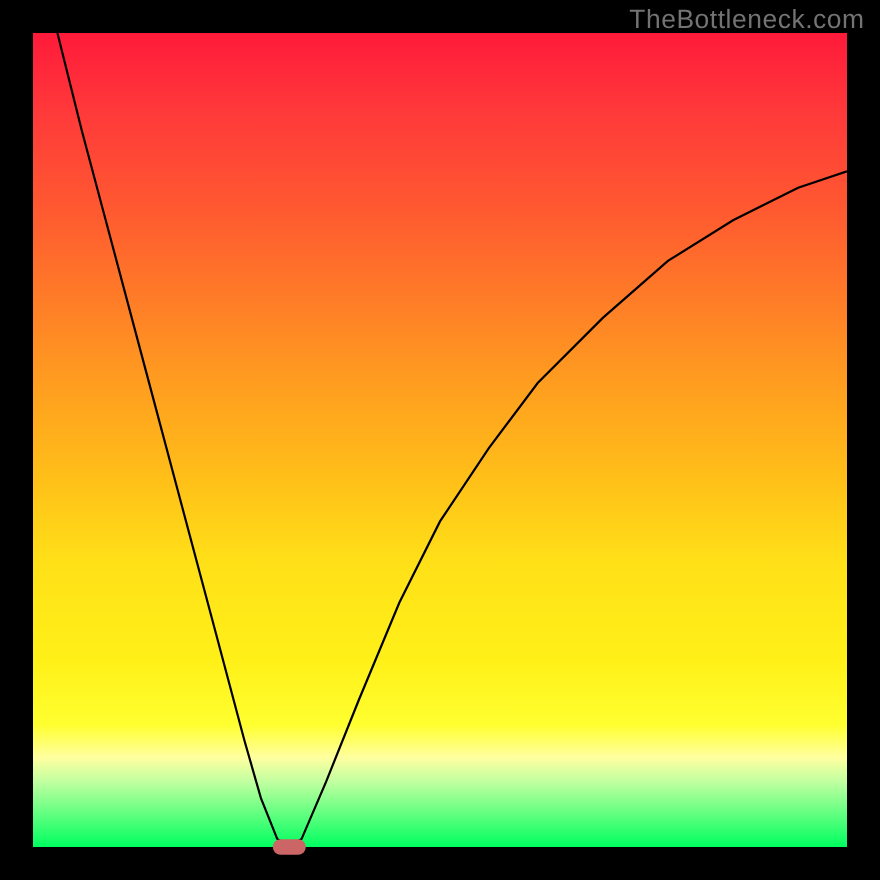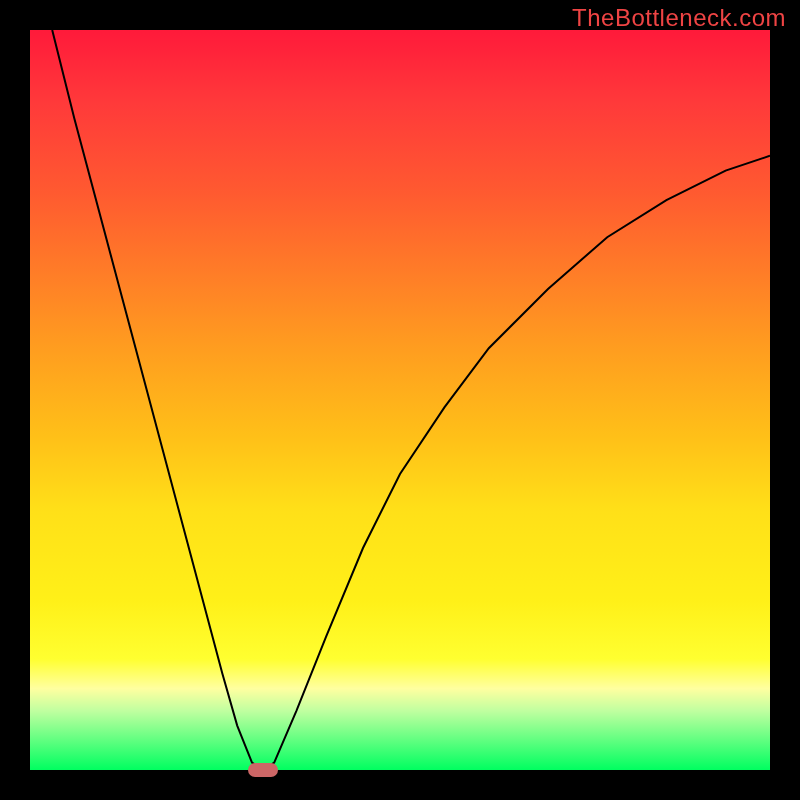--- a/index.html
+++ b/index.html
@@ -35,21 +35,21 @@
       #ffffa0 89%,
       #c0ffa0 92%,
       #60ff80 96%,
       #00ff60 100%
     );
   }
   .watermark {
     position: absolute;
     top: 4px;
     right: 14px;
-    color: #ef4444;
+    color: #737373;
     font-size: 24px;
     font-weight: normal;
     letter-spacing: 0.5px;
     margin-left: 31px;
   }
   svg.curve {
     position: absolute;
     left: 0;
     top: 0;
     width: 740px;

